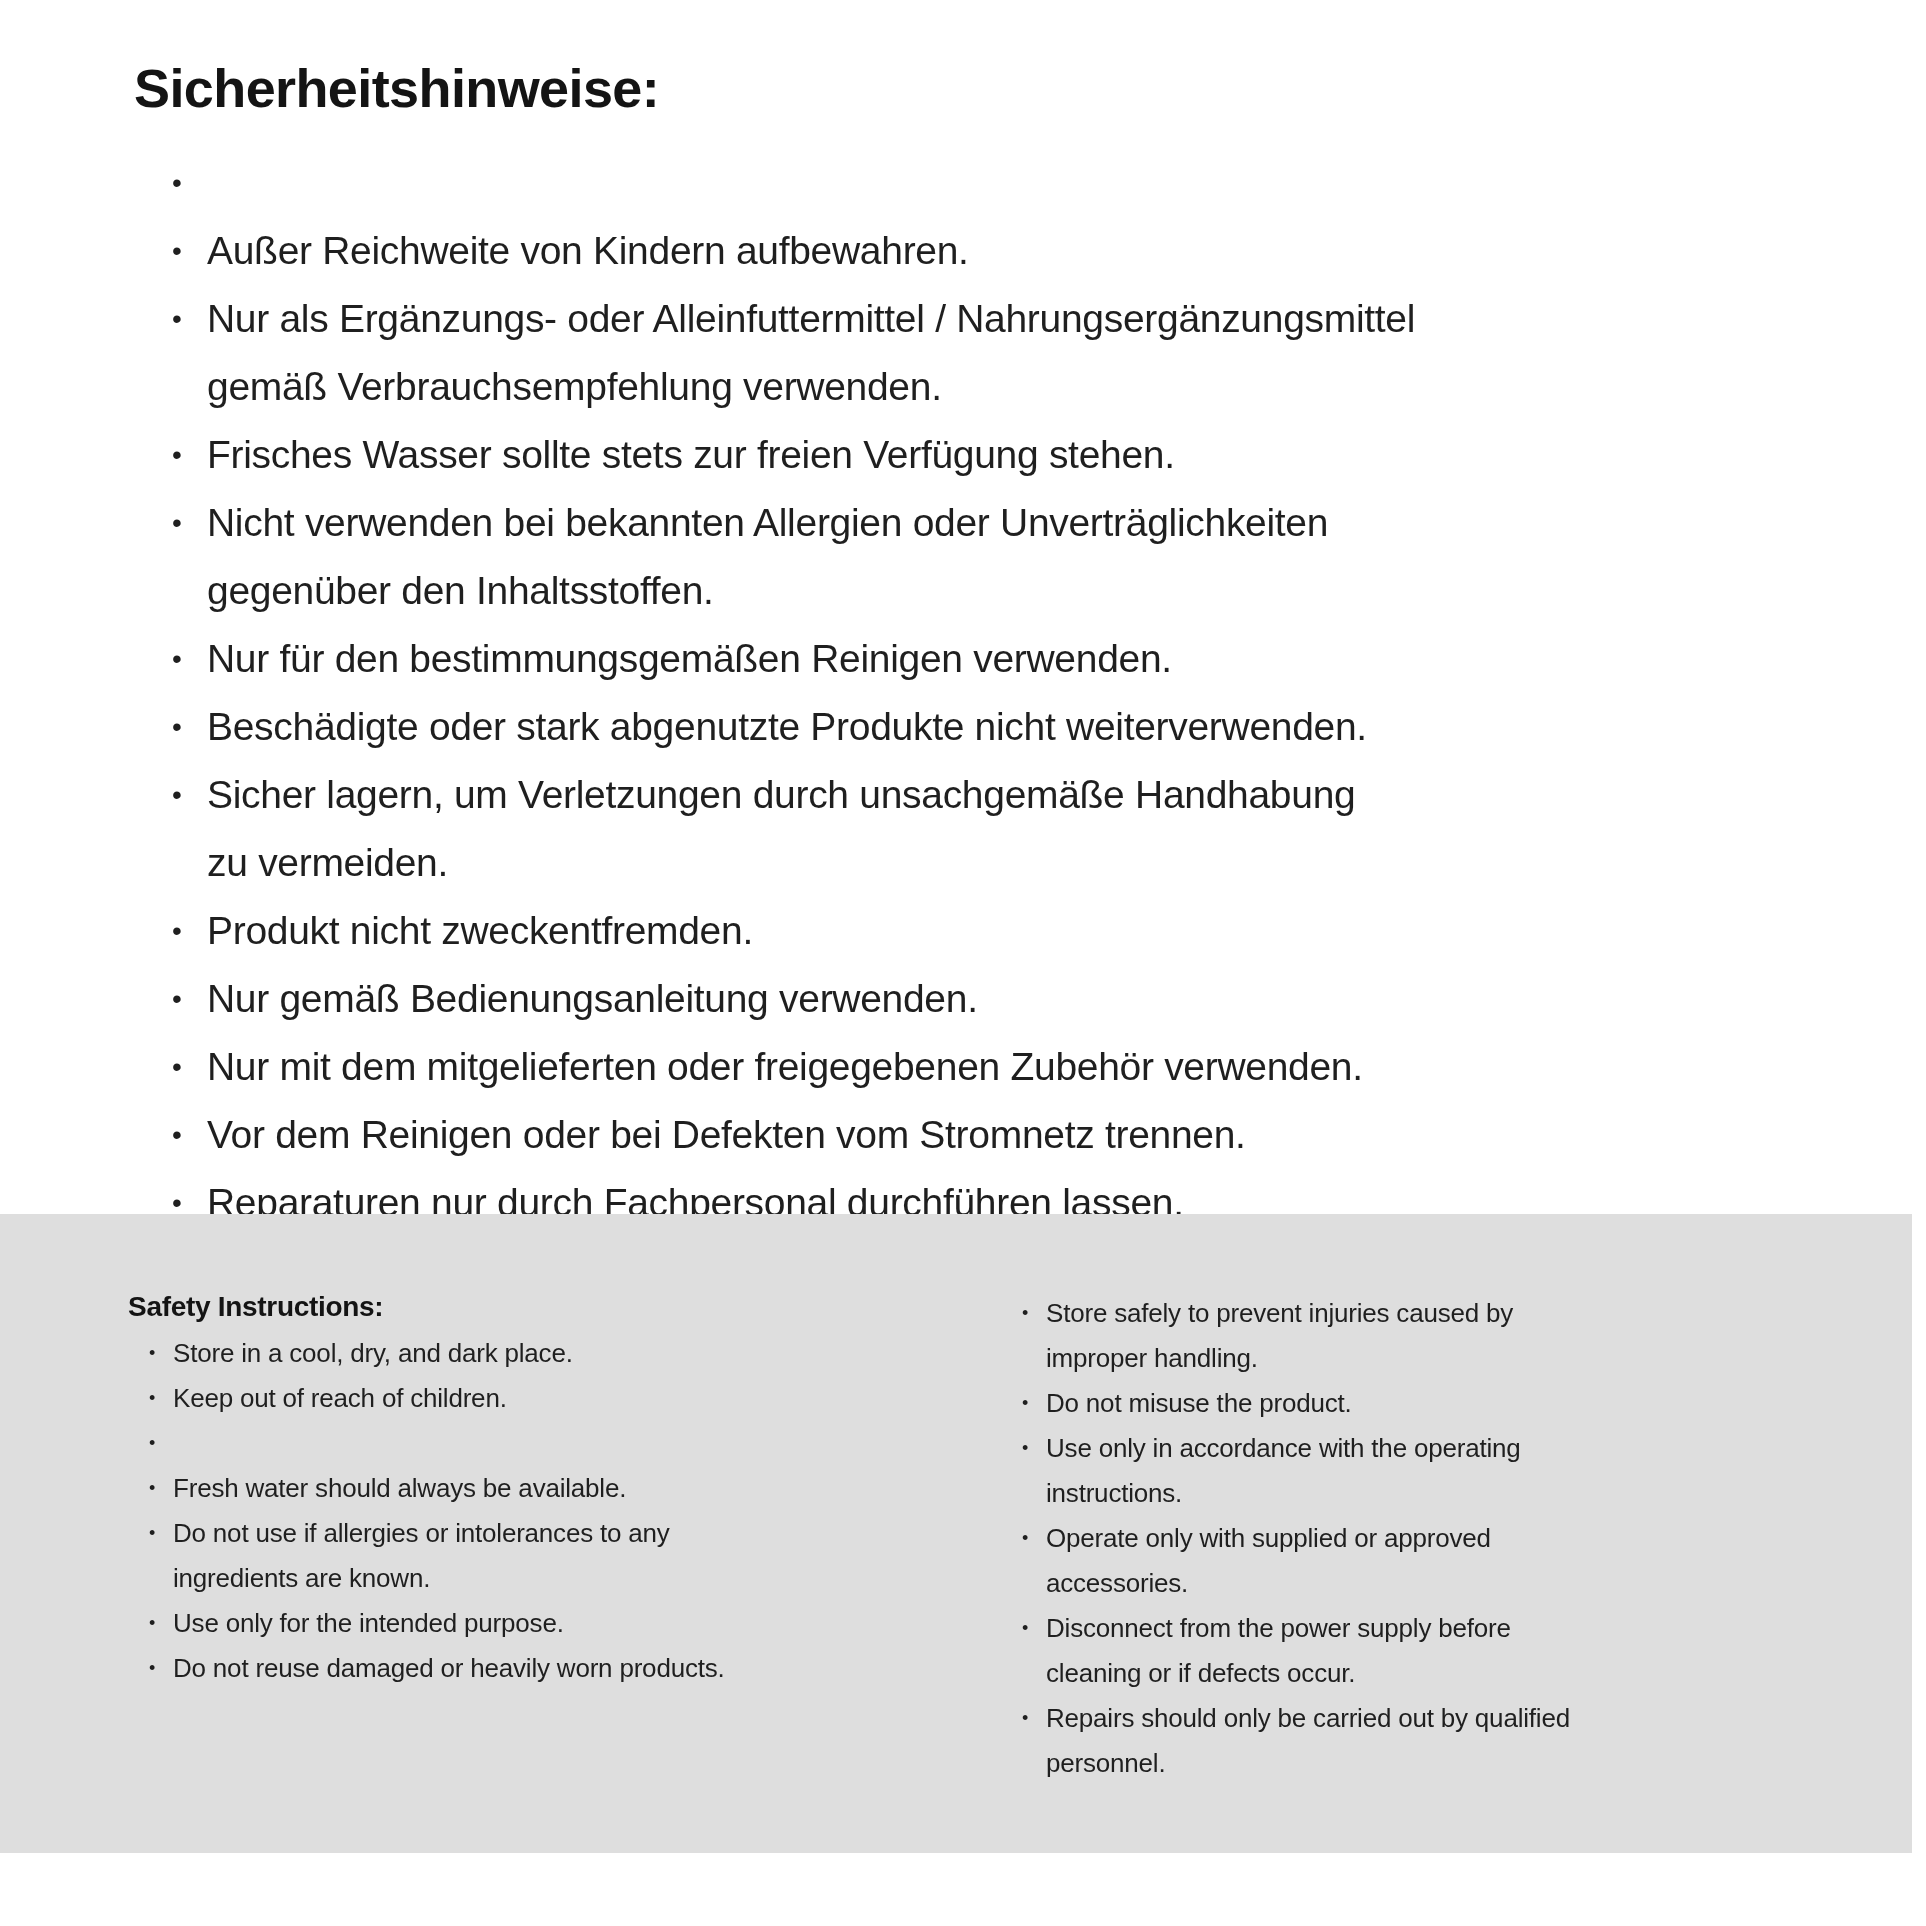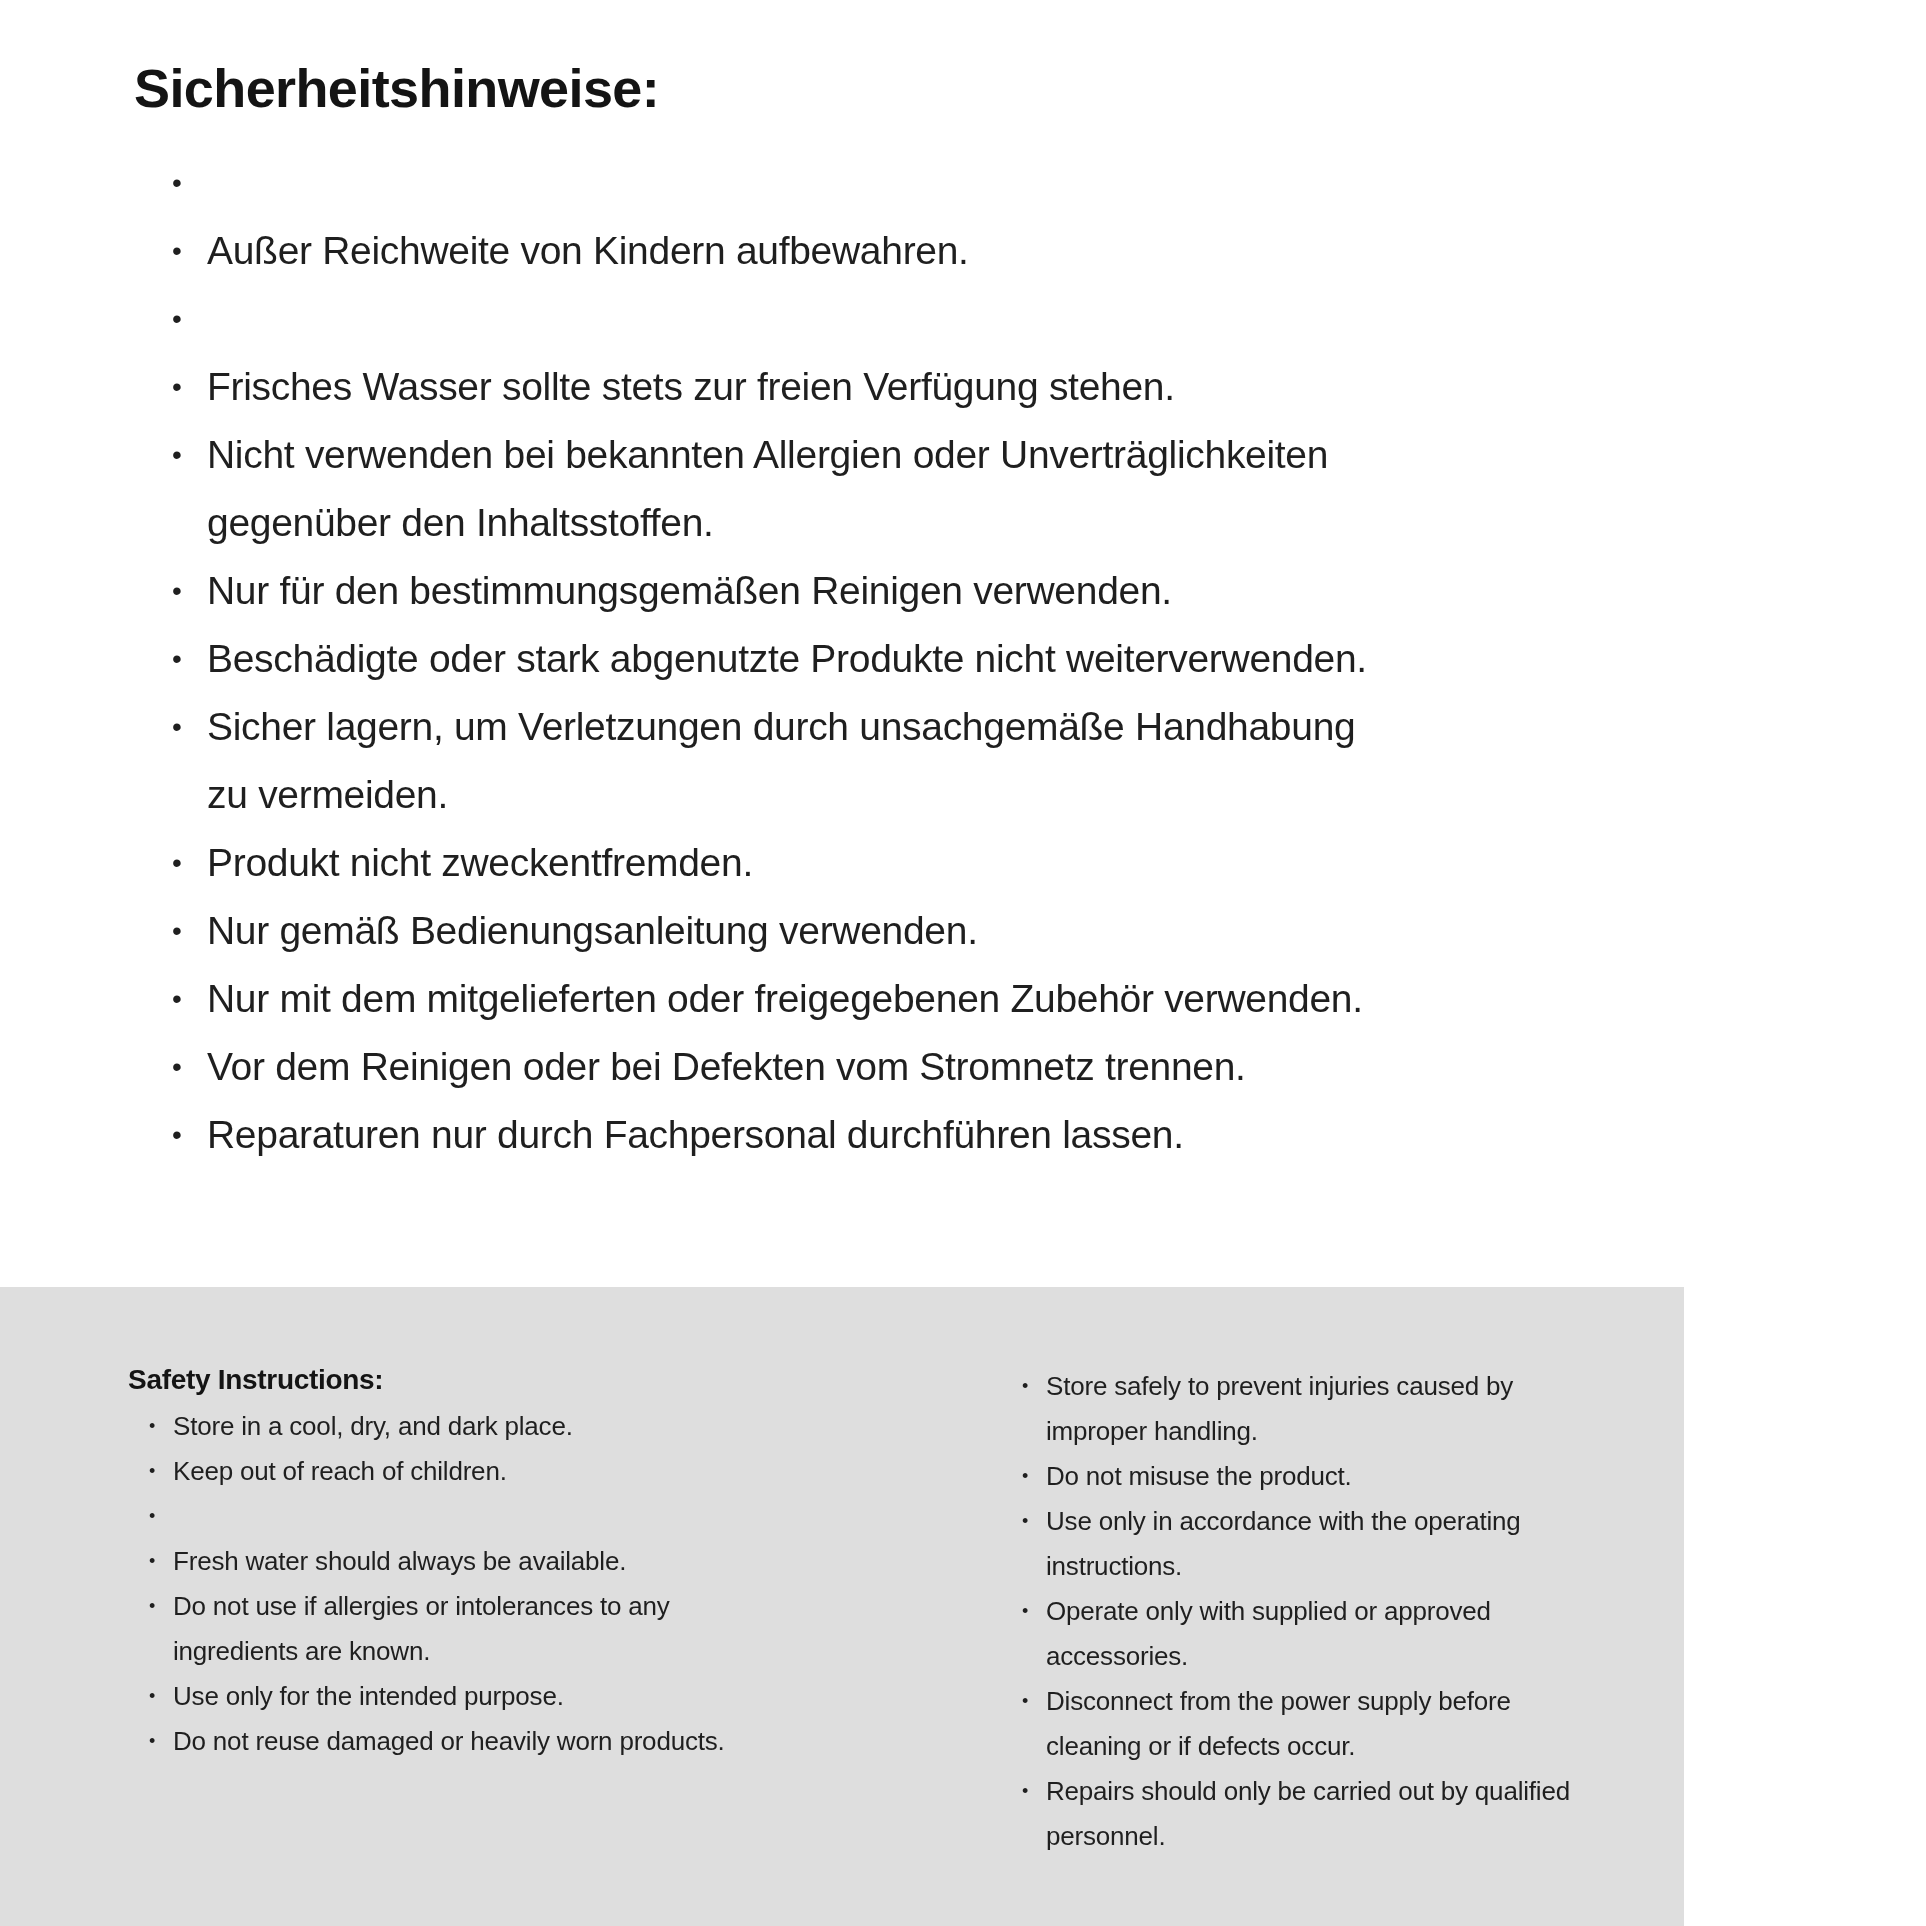--- a/index.html
+++ b/index.html
@@ -41,22 +41,22 @@
   }
   .de-list .bullet {
     flex: 0 0 35px;
     font-size: 28px;
     line-height: 68px;
   }
 
   
   .en-panel {
     position: absolute;
-    top: 1287px; left: 0;
-    width: 1684px; height: 639px;
+    top: 1214px; left: 0;
+    width: 1912px; height: 639px;
     background: var(--panel-bg);
   }
   .en-col-left {
     position: absolute;
     top: 0; left: 128px; width: 892px;
   }
   .en-title {
     margin-top: 72px;
     font-size: 28px; font-weight: 700;
     color: var(--heading-text);
@@ -96,20 +96,22 @@
   <ul class="de-list">
     <li>
         <span class="bullet">•</span>
       </li>
     <li>
         <span class="bullet">•</span>
         <span class="item-text">Außer Reichweite von Kindern aufbewahren.</span>
       </li>
     <li>
         <span class="bullet">•</span>
+        <span class="item-text">Nur als Ergänzungs- oder Alleinfuttermittel / Nahrungsergänzungsmittel
+gemäß Verbrauchsempfehlung verwenden.</span>
       </li>
     <li>
         <span class="bullet">•</span>
         <span class="item-text">Frisches Wasser sollte stets zur freien Verfügung stehen.</span>
       </li>
     <li>
         <span class="bullet">•</span>
         <span class="item-text">Nicht verwenden bei bekannten Allergien oder Unverträglichkeiten
 gegenüber den Inhaltsstoffen.</span>
       </li>

